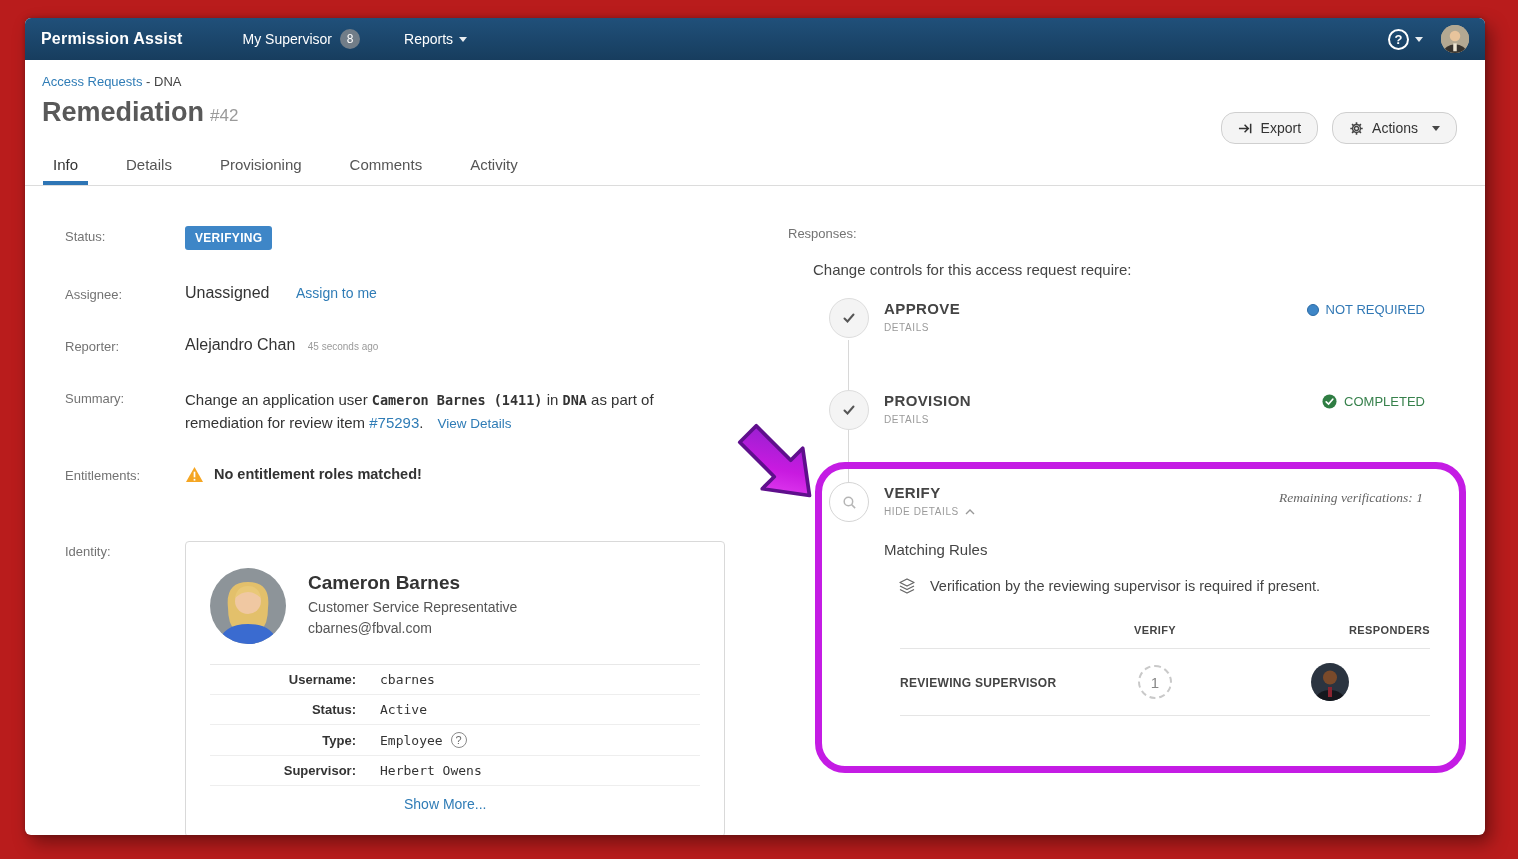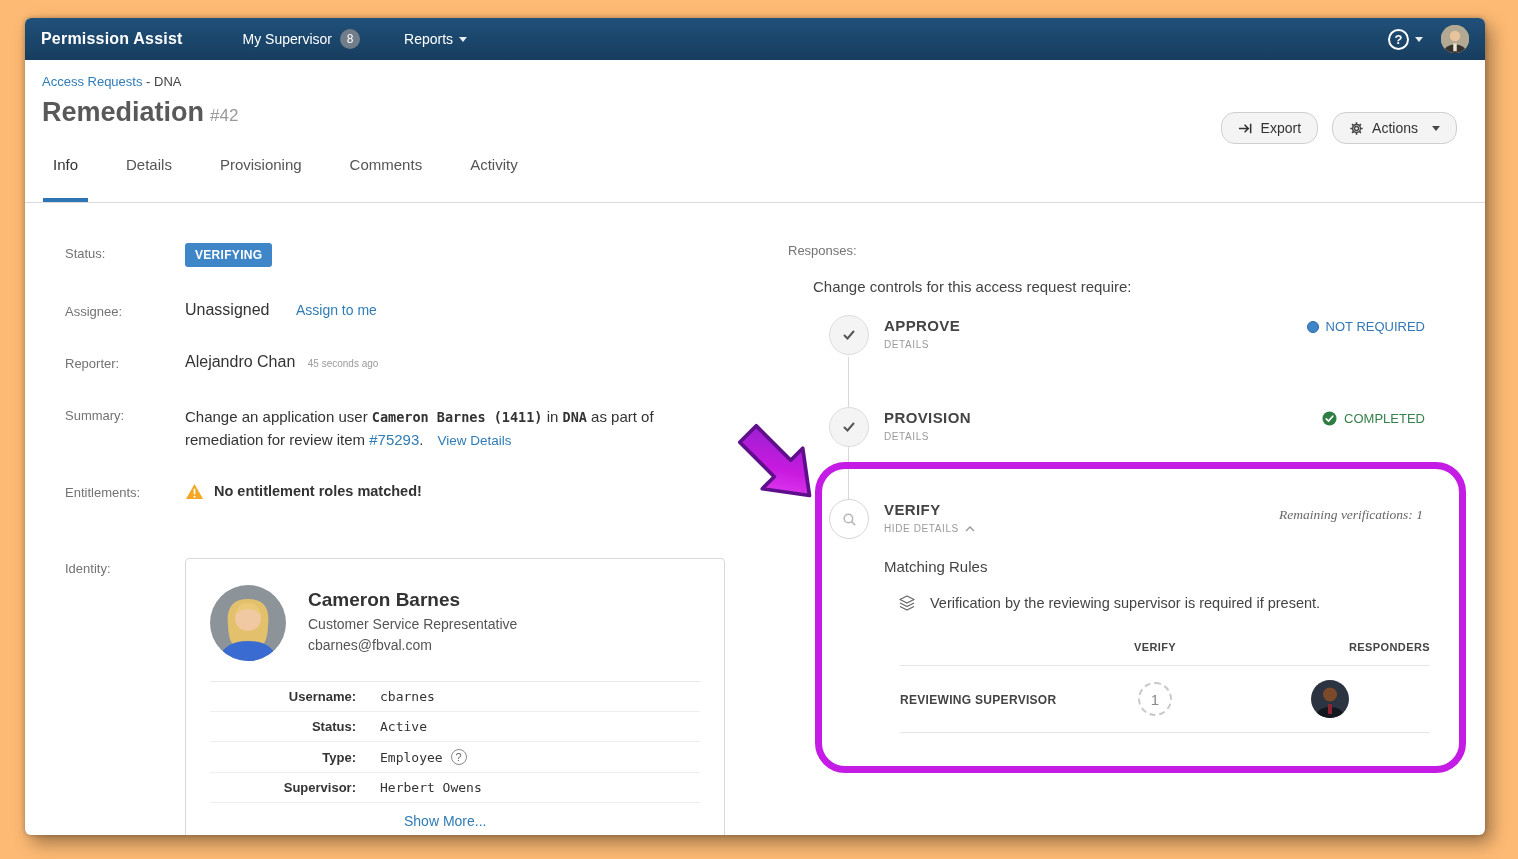--- a/index.html
+++ b/index.html
@@ -1,18 +1,18 @@
 <!DOCTYPE html>
 <html><head>
 <meta charset="utf-8">
 <style>
   * { margin:0; padding:0; box-sizing:border-box; }
   html,body { background:#ffffff; }
   body { font-family:"Liberation Sans", sans-serif; color:#333; }
-  .page { position:relative; width:1518px; height:859px; background:#fdba74; overflow:hidden; }
+  .page { position:relative; width:1518px; height:859px; background:#b91c1c; overflow:hidden; }
   .window {
     position:absolute; left:25px; top:18px; width:1460px; height:817px;
     background:#fff; border-radius:6px; overflow:hidden;
     box-shadow: 6px 8px 18px rgba(0,0,0,0.38), 0 0 5px rgba(0,0,0,0.25);
   }
 
   
   .navbar {
     height:42px; background:linear-gradient(#20507a,#173d5e);
     display:flex; align-items:center; padding:0 16px; color:#fff;
@@ -40,21 +40,21 @@
   .header-buttons { position:absolute; right:28px; top:52px; display:flex; gap:14px; }
   .btn {
     display:flex; align-items:center; gap:8px; background:#f4f4f4; border:1px solid #cfcfcf;
     border-radius:14px; padding:7px 16px; font-size:14px; color:#333; cursor:pointer;
   }
   .btn svg { display:block; }
 
   
   .tabs { display:flex; margin-top:18px; padding-left:18px; border-bottom:1px solid #dcdcdc; }
   .tab { font-size:15px; color:#555; padding:10px 10px 12px; margin-right:28px; cursor:pointer; }
-  .tab.active { color:#333; border-bottom:4px solid #2e75b5; padding-bottom:25px; }
+  .tab.active { color:#333; border-bottom:4px solid #2e75b5; padding-bottom:8px; }
 
   
   .main { display:flex; padding:40px 0 0 40px; }
   .left-col { width:680px; flex:none; }
   .right-col { flex:1; padding-left:43px; padding-right:20px; position:relative; }
 
   .field-row { display:flex; margin-bottom:34px; }
   .field-label { width:120px; flex:none; font-size:13px; color:#737373; padding-top:3px; }
   .field-value { font-size:16px; color:#333; }
   .badge-status {

